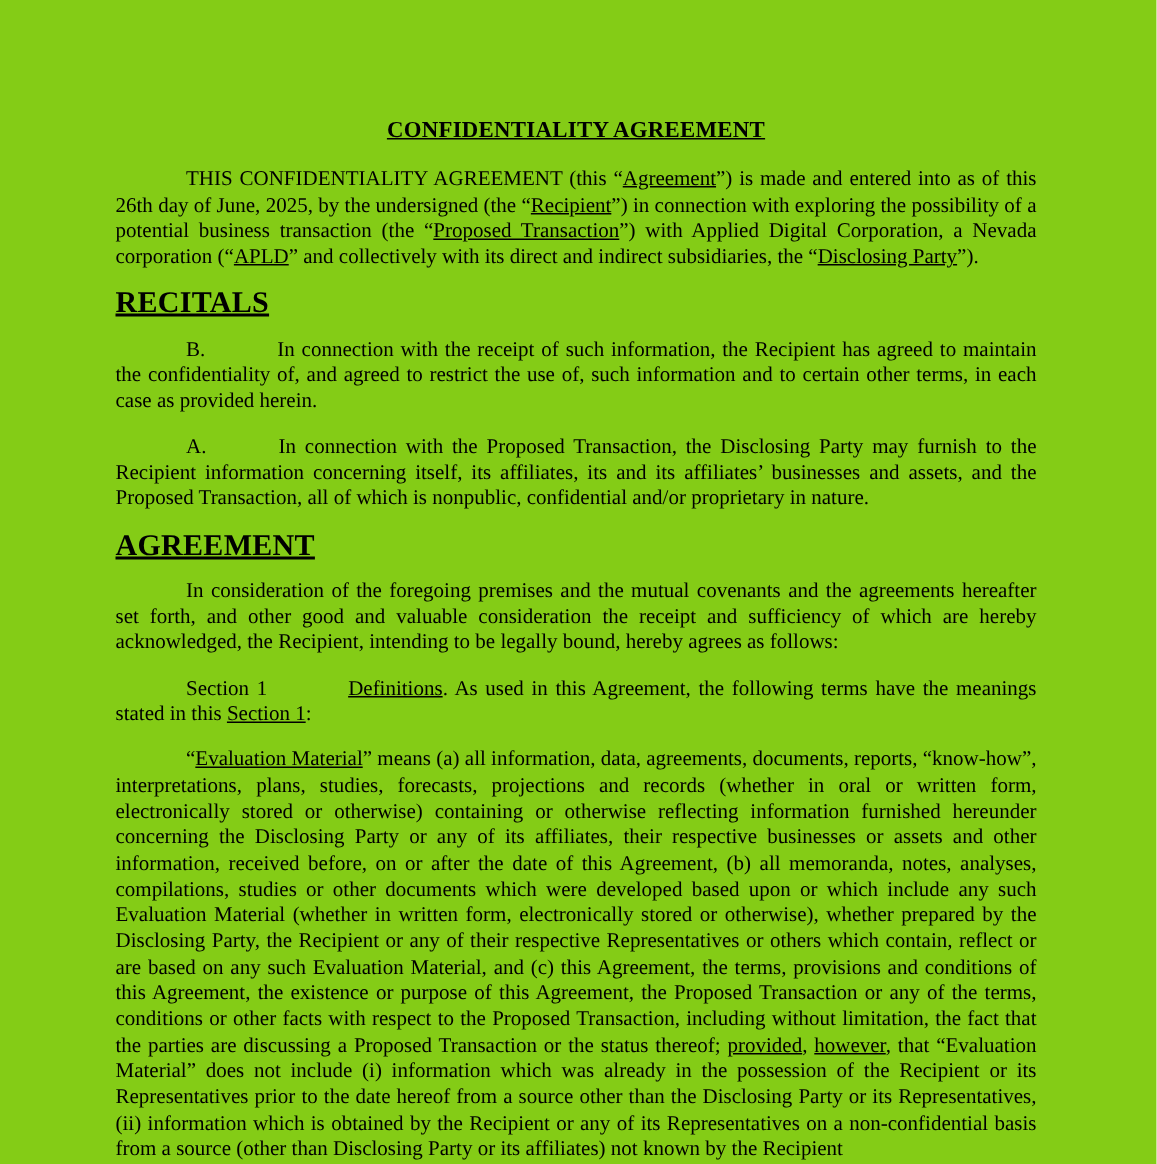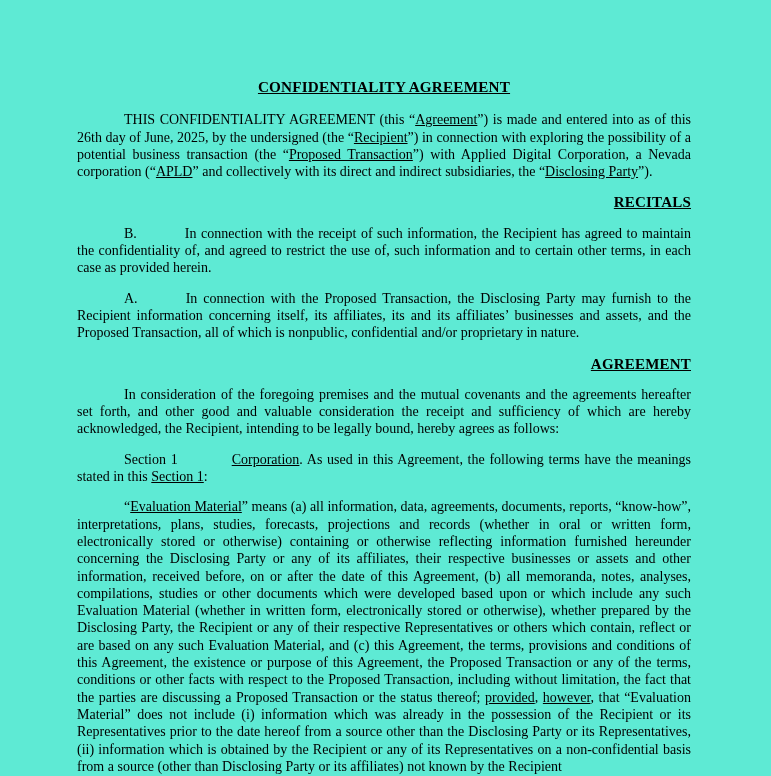--- a/index.html
+++ b/index.html
@@ -11,44 +11,44 @@
     width: 771px;
     height: 776px;
     overflow: hidden;
     font-family: "Liberation Serif", "DejaVu Serif", serif;
     color: #000000;
   }
   .page {
     position: relative;
     width: 771px;
     height: 776px;
-    background: #5eead4;
+    background: #84cc16;
     overflow: hidden;
   }
   .content {
     position: absolute;
     left: 77px;
     top: 78px;
     width: 614px;
   }
   .doc-title {
     text-align: center;
     font-weight: bold;
     font-size: 15.2px;
     line-height: 17.3px;
     letter-spacing: 0.2px;
     margin: 0 0 16px 0;
   }
   .doc-title span.u {
     text-decoration: underline;
   }
   .section-heading {
-    text-align: right;
+    text-align: left;
     font-weight: bold;
-    font-size: 15px;
+    font-size: 20px;
     line-height: 17.3px;
     letter-spacing: 0.2px;
     margin: 14px 0 13px 0;
   }
   .section-heading span.u {
     text-decoration: underline;
   }
   p.body {
     text-align: justify;
     text-justify: inter-word;
@@ -89,18 +89,18 @@
     <h2 class="section-heading"><span class="u">RECITALS</span></h2>
 
     <p class="body"><span class="indent"></span><span>B.</span><span class="lettertab"></span><span>In connection with the receipt of such information, the Recipient has agreed to maintain the confidentiality of, and agreed to restrict the use of, such information and to certain other terms, in each case as provided herein.</span></p>
 
     <p class="body"><span class="indent"></span><span>A.</span><span class="lettertab"></span><span>In connection with the Proposed Transaction, the Disclosing Party may furnish to the Recipient information concerning itself, its affiliates, its and its affiliates’ businesses and assets, and the Proposed Transaction, all of which is nonpublic, confidential and/or proprietary in nature.</span></p>
 
     <h2 class="section-heading"><span class="u">AGREEMENT</span></h2>
 
     <p class="body"><span class="indent"></span><span>In consideration of the foregoing premises and the mutual covenants and the agreements hereafter set forth, and other good and valuable consideration the receipt and sufficiency of which are hereby acknowledged, the Recipient, intending to be legally bound, hereby agrees as follows:</span></p>
 
-    <p class="body"><span class="indent"></span><span>Section 1</span><span class="sectiontab"></span><u>Corporation</u><span>.  As used in this Agreement, the following terms have the meanings stated in this </span><u>Section 1</u><span>:</span></p>
+    <p class="body"><span class="indent"></span><span>Section 1</span><span class="sectiontab"></span><u>Definitions</u><span>.  As used in this Agreement, the following terms have the meanings stated in this </span><u>Section 1</u><span>:</span></p>
 
     <p class="body tight"><span class="indent"></span><span>“</span><u>Evaluation Material</u><span>” means (a) all information, data, agreements, documents, reports, “know-how”, interpretations, plans, studies, forecasts, projections and records (whether in oral or written form, electronically stored or otherwise) containing or otherwise reflecting information furnished hereunder concerning the Disclosing Party or any of its affiliates, their respective businesses or assets and other information, received before, on or after the date of this Agreement, (b) all memoranda, notes, analyses, compilations, studies or other documents which were developed based upon or which include any such Evaluation Material (whether in written form, electronically stored or otherwise), whether prepared by the Disclosing Party, the Recipient or any of their respective Representatives or others which contain, reflect or are based on any such Evaluation Material, and (c) this Agreement, the terms, provisions and conditions of this Agreement, the existence or purpose of this Agreement, the Proposed Transaction or any of the terms, conditions or other facts with respect to the Proposed Transaction, including without limitation, the fact that the parties are discussing a Proposed Transaction or the status thereof; </span><u>provided</u><span>, </span><u>however</u><span>, that “Evaluation Material” does not include (i) information which was already in the possession of the Recipient or its Representatives prior to the date hereof from a source other than the Disclosing Party or its Representatives, (ii) information which is obtained by the Recipient or any of its Representatives on a non-confidential basis from a source (other than Disclosing Party or its affiliates) not known by the Recipient</span></p>
 
   </div>
 </div>
 
 </body></html>

